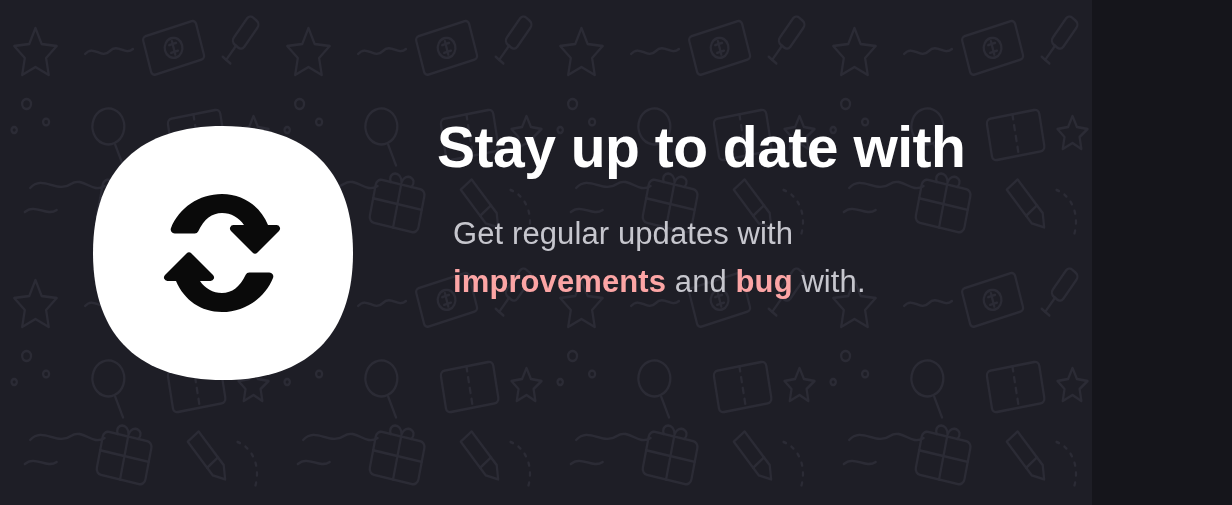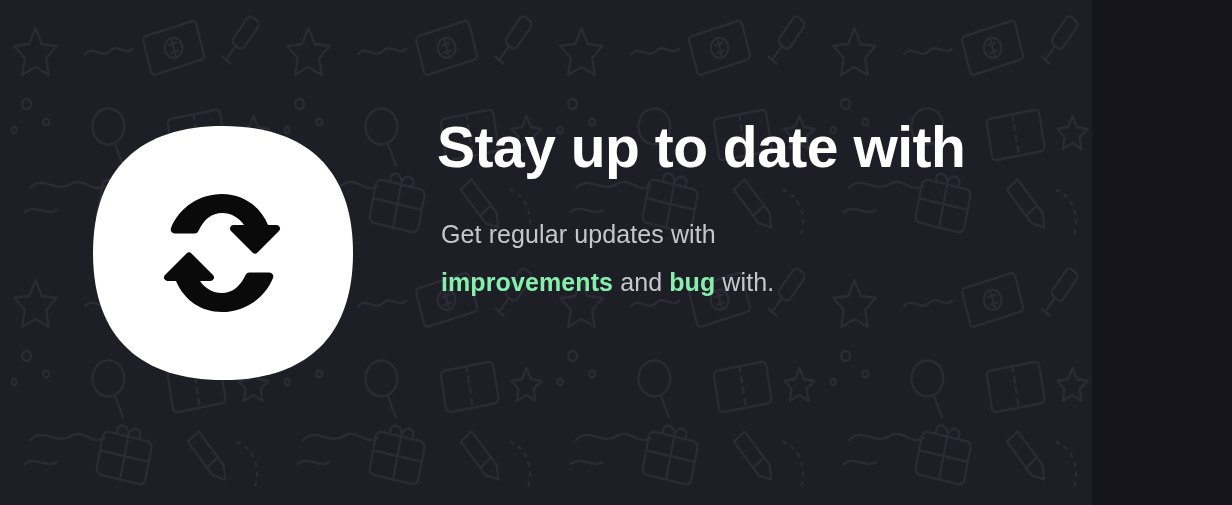--- a/index.html
+++ b/index.html
@@ -71,35 +71,35 @@
     white-space: nowrap;
   }
   .headline .line {
     display: block;
   }
   .headline .accent {
     color: #e31837;
   }
 
   .subtitle {
-    margin: 4px;
+    margin: 16px;
     margin-top: 28px;
-    font-size: 25px;
+    font-size: 31px;
     font-weight: 400;
     line-height: 48px;
     color: #c6c6cd;
     letter-spacing: 0.1px;
     white-space: nowrap;
   }
   .subtitle .line {
     display: block;
   }
   .subtitle .strong {
     font-weight: 700;
-    color: #86efac;
+    color: #fca5a5;
   }
 </style>
 </head>
 <body>
 
 <div class="banner">
 
   <div class="pattern-layer">
     <svg viewBox="0 0 1232 505" preserveAspectRatio="none" xmlns="http://www.w3.org/2000/svg">
       <defs>

